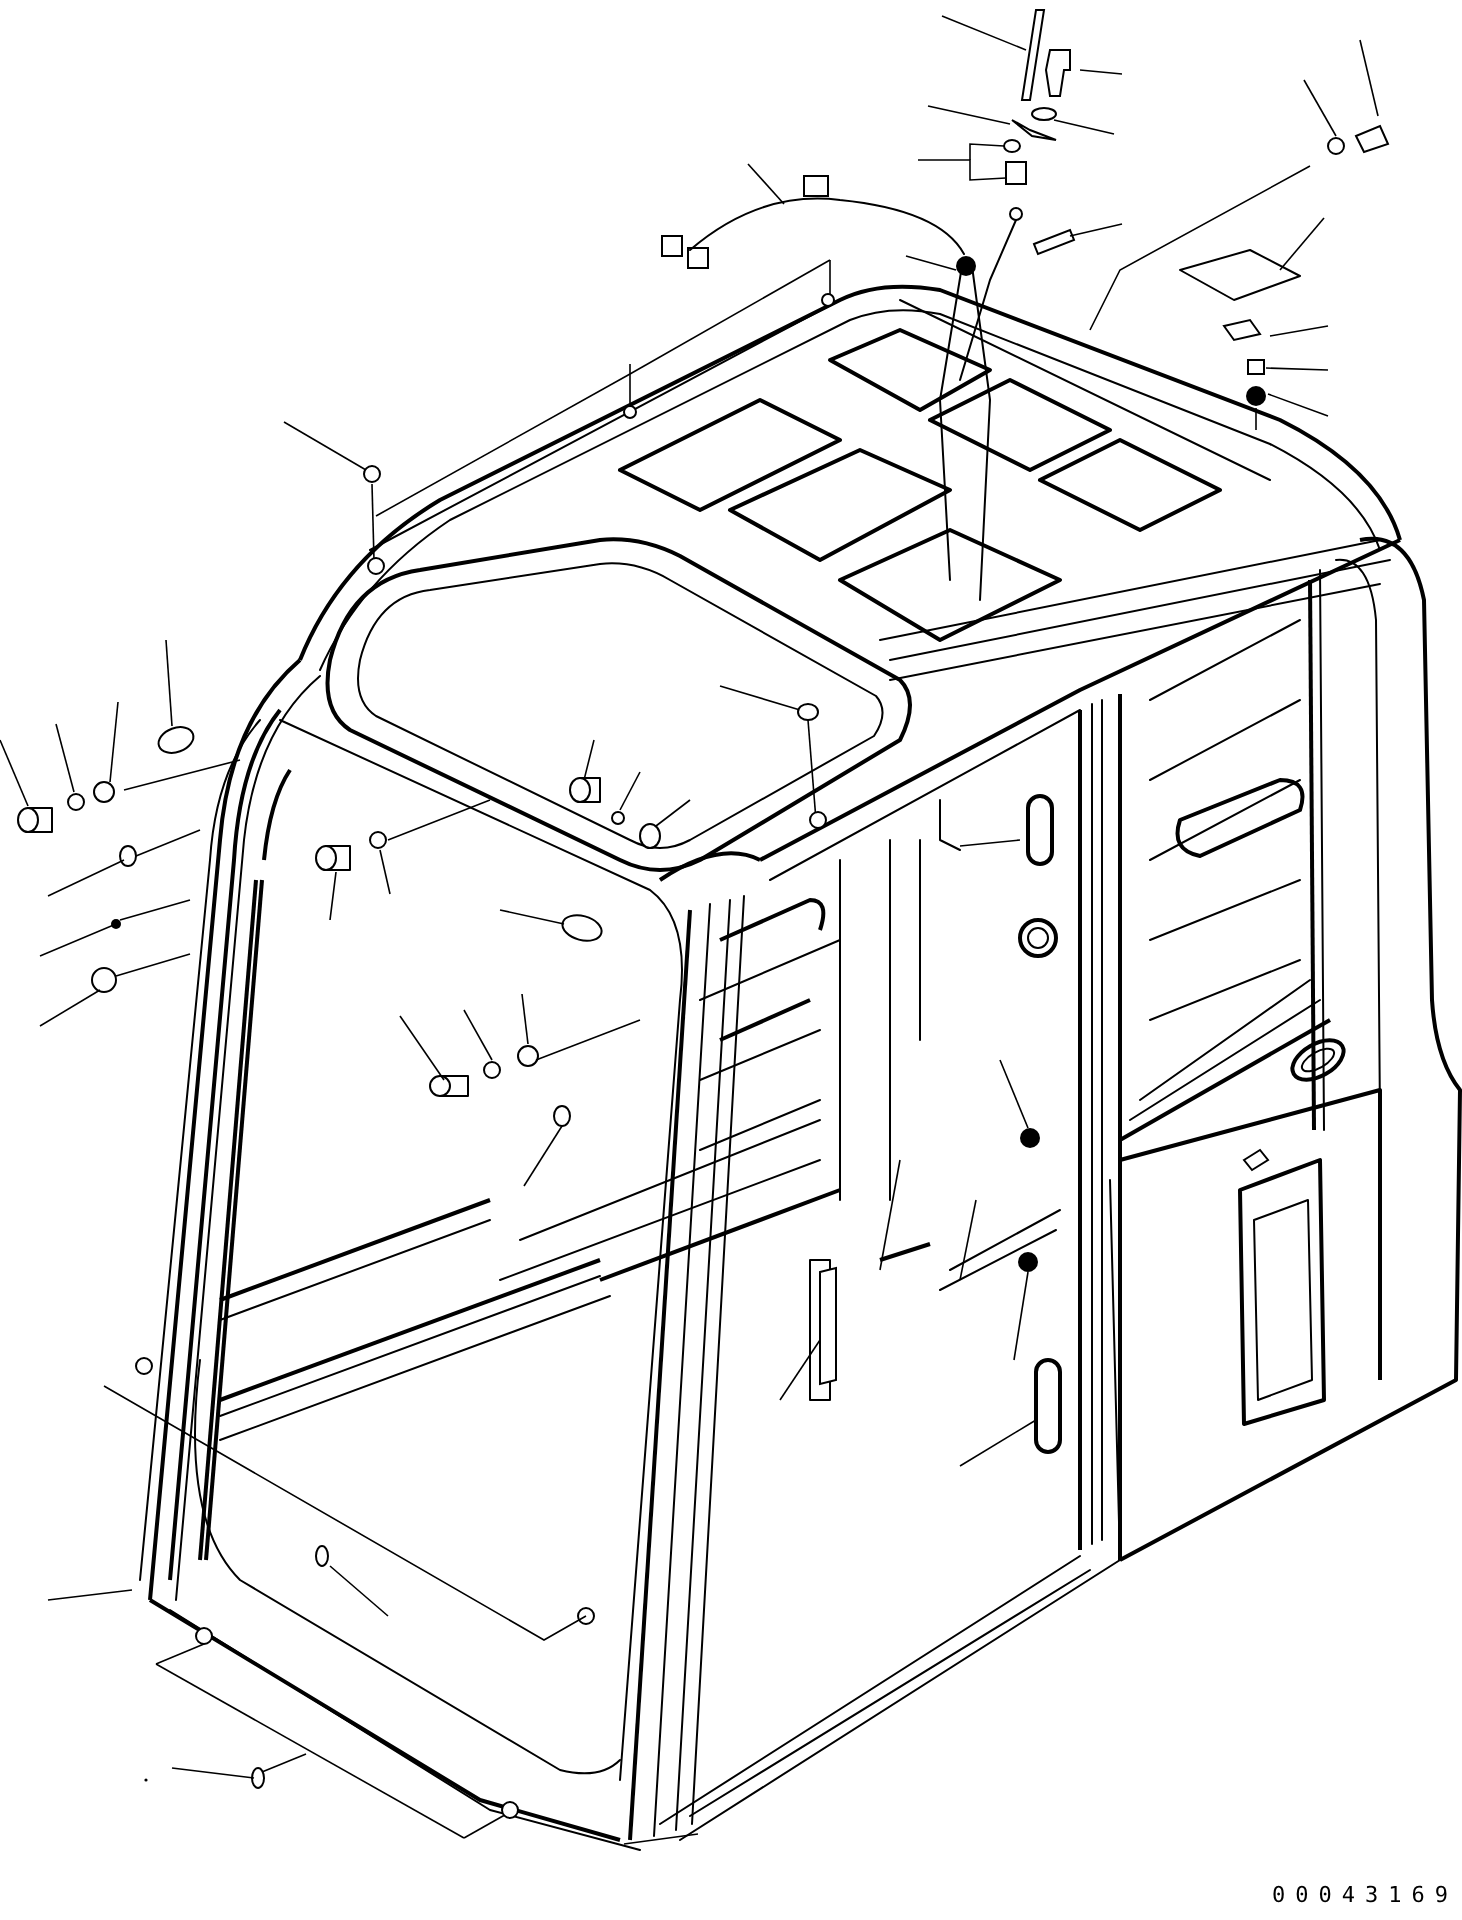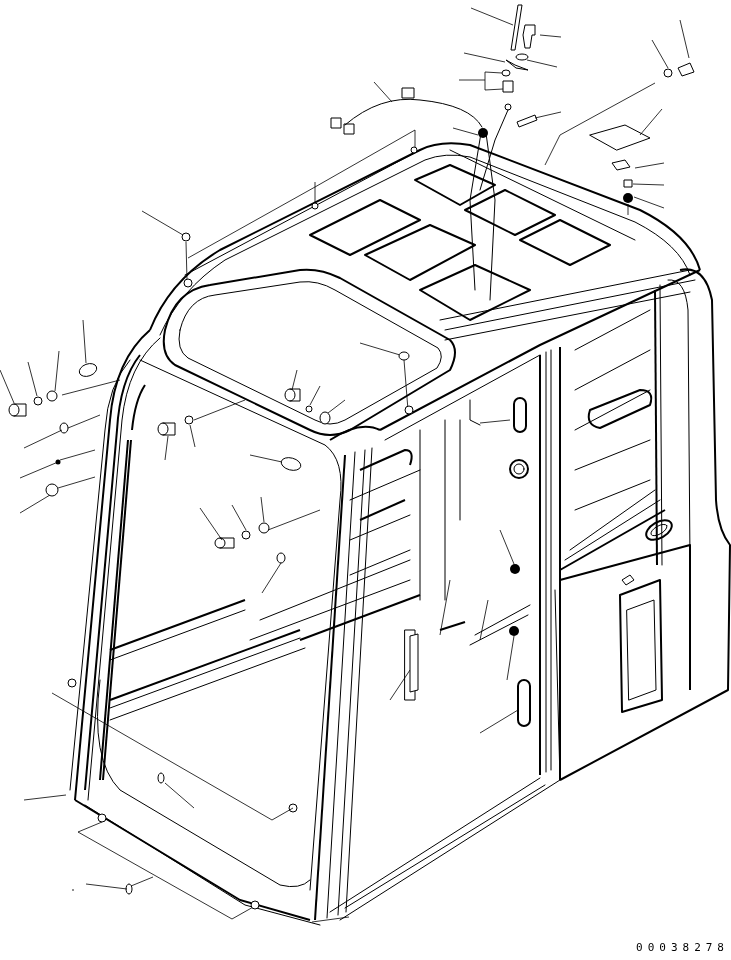--- a/index.html
+++ b/index.html
@@ -273,14 +273,14 @@
     <circle class="pt" cx="72" cy="683" r="4"></circle>
     <circle class="pt" cx="293" cy="808" r="4"></circle>
     <path class="ld" d="M52,693 L272,820 L293,808"></path>
     <path class="ld" d="M24,800 L66,795"></path>
     <path class="ld" d="M312,922 L349,917"></path>
     <circle class="dk" cx="73" cy="890" r="0.8"></circle>
   </g>
 
 </svg>
 
-<div class="drawing-number">00038278</div>
+<div class="drawing-number">00043169</div>
 </div>
 
 </body></html>

